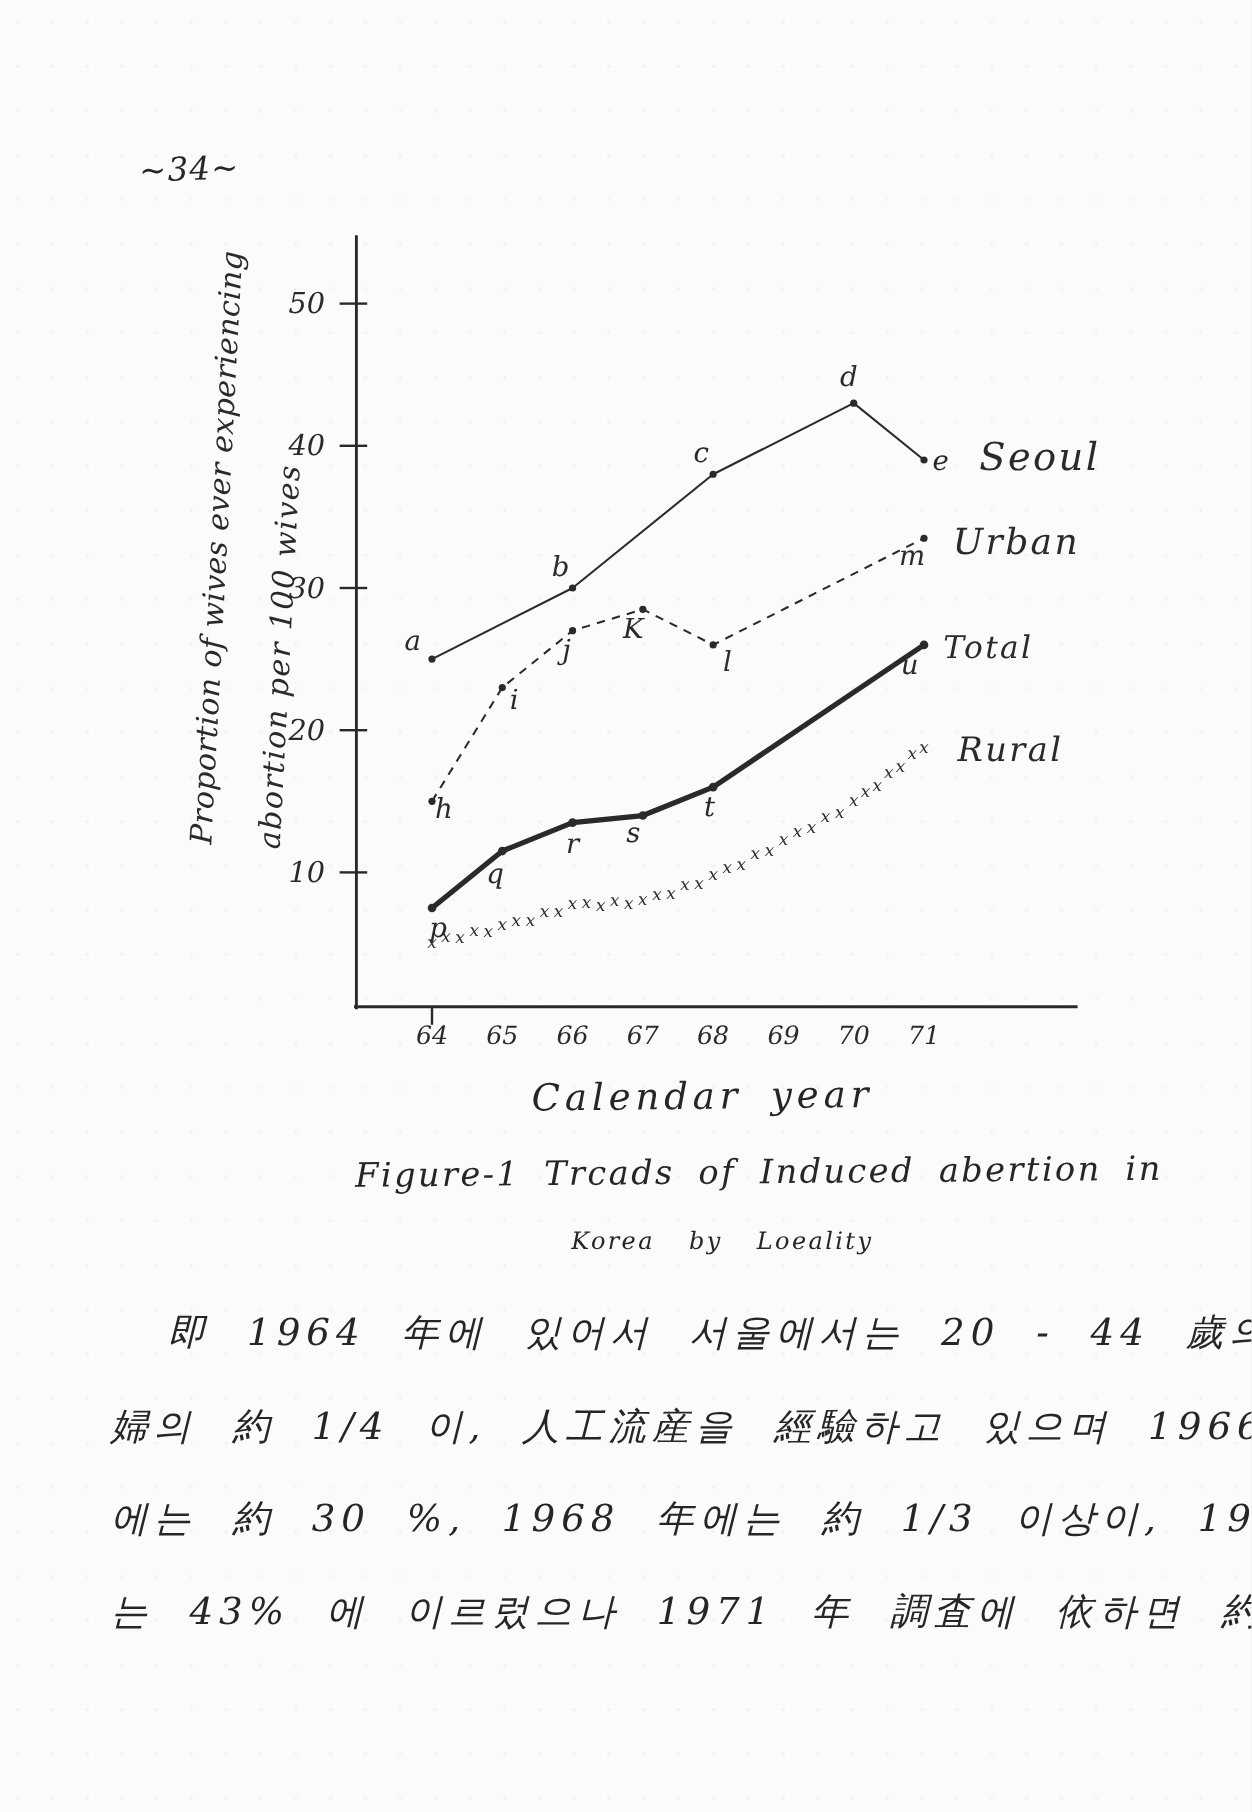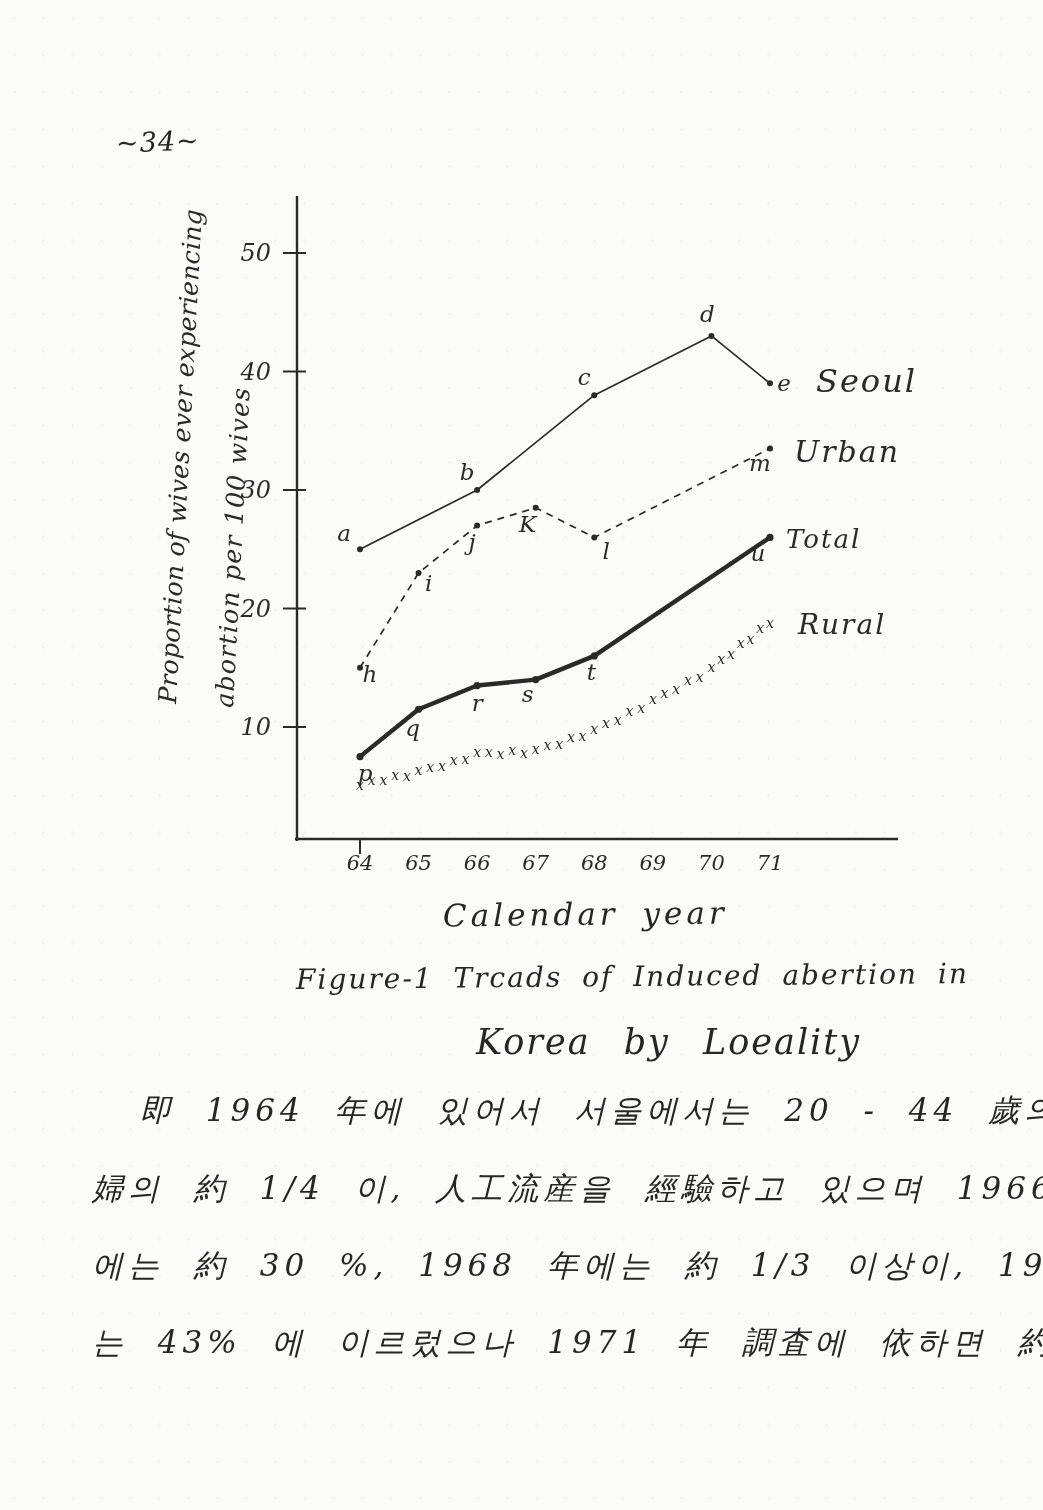--- a/index.html
+++ b/index.html
@@ -31,21 +31,21 @@
     font-size:31px;letter-spacing:4px;word-spacing:10px;
     transform:rotate(-0.6deg);
   }
   .figcap1{
     position:absolute;left:296px;top:960px;
     font-size:28px;letter-spacing:2px;word-spacing:9px;
     transform:rotate(-0.5deg);
   }
   .figcap2{
     position:absolute;left:476px;top:1022px;
-    font-size:35px;letter-spacing:2px;word-spacing:20px;
+    font-size:20px;letter-spacing:2px;word-spacing:20px;
   }
   .kline{
     position:absolute;
     font-size:31px;letter-spacing:5px;word-spacing:15px;
     white-space:nowrap;
   }
   .k1{left:140px;top:1090px;}
   .k2{left:92px;top:1168px;}
   .k3{left:92px;top:1245px;}
   .k4{left:92px;top:1322px;}

